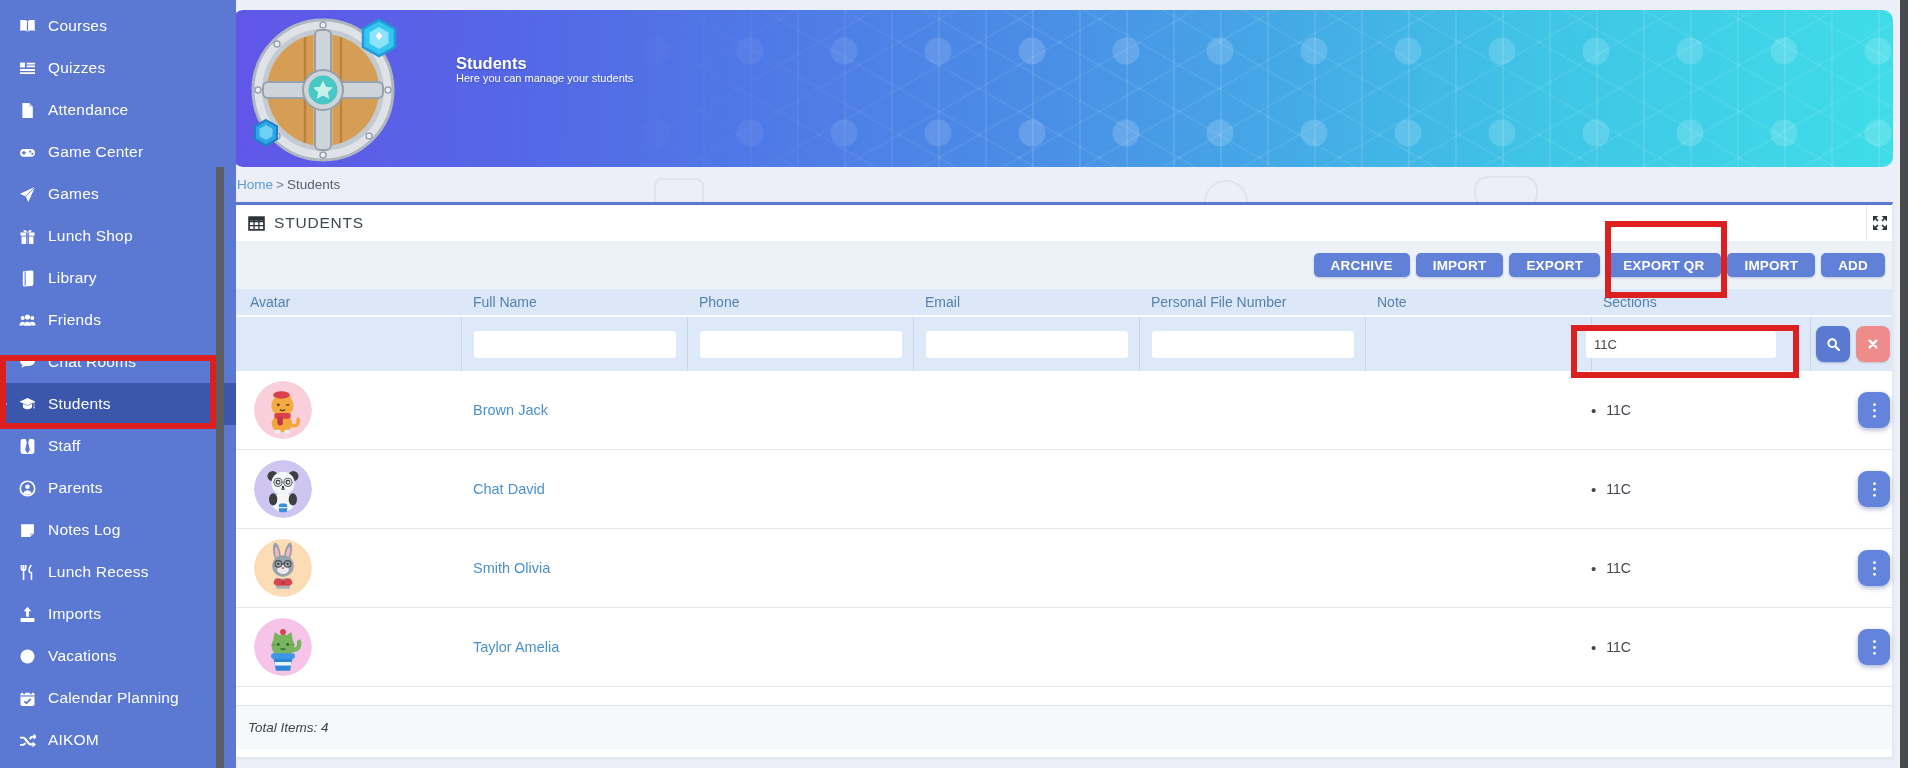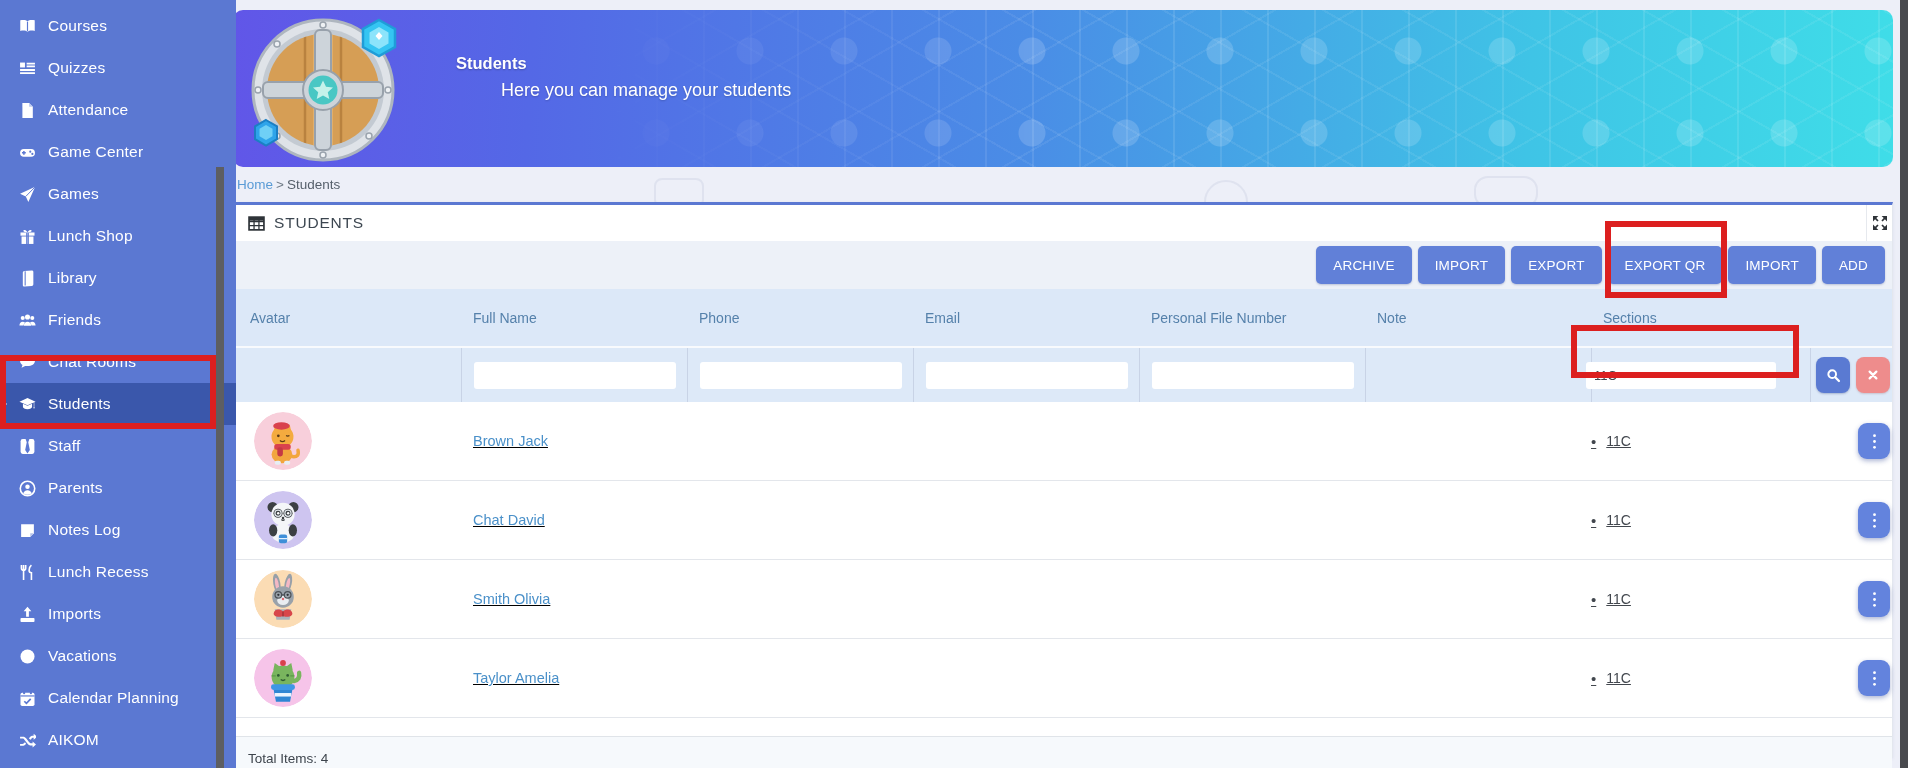--- a/index.html
+++ b/index.html
@@ -27,70 +27,70 @@
     background-image:
       radial-gradient(circle, rgba(255,255,255,.16) 0 13px, rgba(255,255,255,0) 14px),
       repeating-linear-gradient(90deg, rgba(255,255,255,.10) 0 2px, transparent 2px 47px),
       repeating-linear-gradient(30deg, rgba(255,255,255,.07) 0 2px, transparent 2px 40px),
       repeating-linear-gradient(150deg, rgba(255,255,255,.07) 0 2px, transparent 2px 40px);
     background-size:94px 82px,auto,auto,auto;
     -webkit-mask-image:linear-gradient(90deg,transparent 0 22%,#000 48%);
             mask-image:linear-gradient(90deg,transparent 0 22%,#000 48%);}
   .banner-shield{position:absolute;left:12px;top:4px;}
   .banner-title{position:absolute;left:223px;top:44px;color:#fff;font-size:16.5px;font-weight:bold;text-shadow:0 1px 2px rgba(0,0,0,.25);}
-  .banner-sub{position:absolute;left:223px;top:70px;color:#fff;font-size:18px;text-shadow:0 1px 2px rgba(0,0,0,.2);margin-left:45px;}
+  .banner-sub{position:absolute;left:223px;top:62px;color:#fff;font-size:11px;text-shadow:0 1px 2px rgba(0,0,0,.2);}
 
   
   .breadcrumb{position:absolute;left:13px;top:177px;font-size:13.5px;color:#636e7a;}
   .crumb-home{color:#5a9bd6;cursor:pointer;}
   .crumb-sep{margin:0 3px;color:#707b87;}
   .crumb-cur{color:#555f6b;}
 
   
   .panel{position:absolute;left:9px;top:202px;width:1660px;height:556px;background:#fff;border:1px solid #e3e7ee;
          border-top:3px solid #5b78d2;box-sizing:border-box;box-shadow:0 1px 3px rgba(60,70,110,.08);}
   .panel-header{height:36px;display:flex;align-items:center;background:#fff;}
   .panel-title-wrap{display:flex;align-items:center;margin-left:14px;flex:1;}
   .grid-icon{width:17px;height:17px;margin-right:9px;}
   .panel-title{font-size:15.5px;color:#3c4650;letter-spacing:.8px;}
   .ph-right{width:25px;height:100%;border-left:1px solid #e6e9ee;display:flex;align-items:center;justify-content:center;cursor:pointer;}
 
   
   .toolbar{height:48px;background:#edf1f8;display:flex;align-items:center;justify-content:flex-end;padding-right:7px;gap:6px;}
-  .tb-btn{height:38px;padding:0 17px;background:#6180d8;color:#fff;border:none;border-radius:5px;font-family:inherit;
-          font-size:13.5px;font-weight:400;letter-spacing:.2px;cursor:pointer;box-shadow:0 1px 2px rgba(40,60,120,.25);}
+  .tb-btn{height:24px;padding:0 17px;background:#6180d8;color:#fff;border:none;border-radius:5px;font-family:inherit;
+          font-size:13.5px;font-weight:700;letter-spacing:.2px;cursor:pointer;box-shadow:0 1px 2px rgba(40,60,120,.25);}
 
   
   .trow{display:grid;grid-template-columns:227px 226px 226px 226px 226px 226px 219px 84px;}
-  .thead{height:57px;background:#dce8f8;align-items:center;}
+  .thead{height:26px;background:#dce8f8;align-items:center;}
   .th{font-size:14px;color:#5581ab;padding-left:12px;}
   .th:first-child{padding-left:16px;}
   .filter-row{height:54px;background:#dde9f8;border-top:2px solid #f8fafd;align-items:center;}
   .fcell{height:100%;display:flex;align-items:center;}
   .fcell + .fcell{border-left:1px solid #c8d3e6;}
   .f-input{height:27px;width:202px;margin-left:12px;border:none;border-radius:3px;background:#fff;font-family:inherit;
            font-size:13px;color:#42474e;padding:0 8px;box-sizing:border-box;outline:none;}
   .f-input.sections{width:190px;margin-left:-6px;}
   .f-actions{justify-content:flex-end;padding-right:4px;gap:6px;border-left:1px solid #c8d3e6;}
   .sq-btn{width:34px;height:36px;border:none;border-radius:8px;display:flex;align-items:center;justify-content:center;cursor:pointer;}
   .sq-btn.search{background:#5a7ad2;box-shadow:0 1px 2px rgba(40,60,120,.3);}
   .sq-btn.clear{background:#ee8c8c;box-shadow:0 1px 2px rgba(120,40,40,.2);}
 
   .data-row{height:78px;align-items:center;border-bottom:1px solid #e3e6eb;background:#fff;}
   .avatar{width:58px;height:58px;border-radius:50%;margin-left:20px;overflow:hidden;flex:none;}
-  .cell{display:flex;align-items:center;height:100%;text-decoration:underline;}
+  .cell{display:flex;align-items:center;height:100%;}
   .name-link{font-size:14.5px;color:#4a90c9;padding-left:12px;cursor:pointer;}
   .sections-cell{font-size:14px;color:#42474e;}
   .sections-cell::before{content:"•";font-size:15px;margin-right:10px;color:#42474e;}
   .row-menu-btn{width:32px;height:36px;margin-left:auto;margin-right:4px;border:none;border-radius:9px;background:#6383dd;
                 display:flex;align-items:center;justify-content:center;cursor:pointer;box-shadow:0 2px 5px rgba(70,90,160,.45);}
 
   .empty-strip{height:18px;background:#fff;}
   .panel-footer{height:43px;background:#f6f9fc;border-top:1px solid #e0e4e9;display:flex;align-items:center;}
-  .footer-text{margin-left:14px;font-size:13.5px;color:#3d444c;}
+  .footer-text{margin-left:14px;font-size:13.5px;color:#3d444c;font-style:italic;}
 
   
   .annot{position:absolute;border:6px solid #dc1f1f;box-sizing:border-box;z-index:50;pointer-events:none;}
   .annot-sidebar{left:0;top:355px;width:216px;height:74px;}
   .annot-exportqr{left:1605px;top:221px;width:122px;height:77px;}
   .annot-sections{left:1571px;top:325px;width:228px;height:53px;}
 </style>
 </head>
 <body>
 

